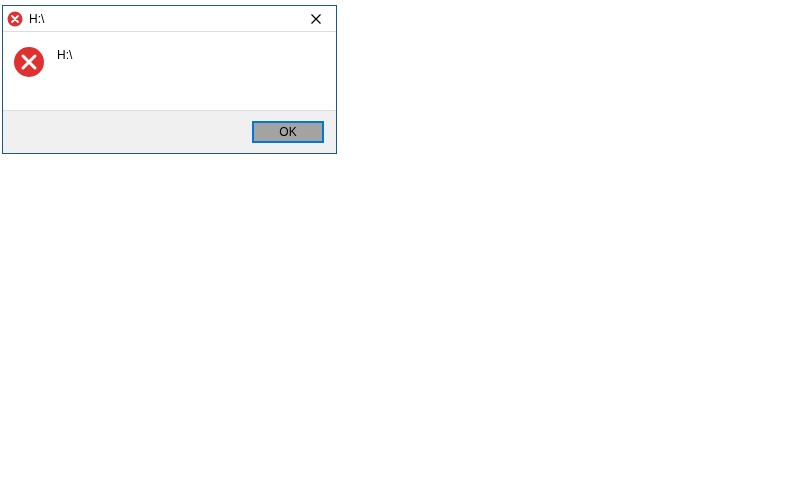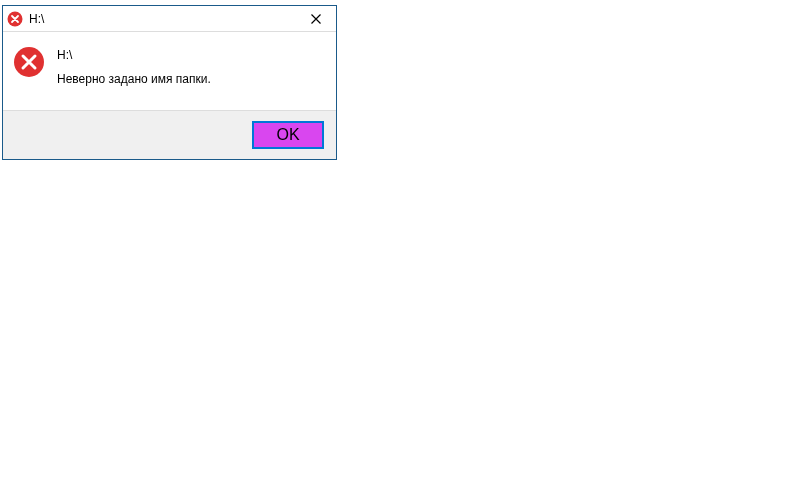--- a/index.html
+++ b/index.html
@@ -83,24 +83,24 @@
     }
     .button-area {
       background: #f0f0f0;
       padding: 10px 12px;
       display: flex;
       justify-content: flex-end;
       border-top: 1px solid #ddd;
     }
     .ok-button {
       min-width: 72px;
-      height: 28px;
-      background: #d946ef;
+      height: 22px;
+      background: #a3a3a3;
       border: 2px solid #0078d7;
-      font-size: 16px;
+      font-size: 12px;
       cursor: pointer;
       font-family: inherit;
       padding: 0 8px;
     }
   </style>
 </head>
 <body>
 
 <div class="dialog">
   <div class="titlebar">
@@ -119,19 +119,18 @@
   </div>
   <div class="content-area">
     <span class="error-icon-large">
       <svg viewBox="0 0 32 32">
         <circle cx="16" cy="16" r="15" fill="#e03131"></circle>
         <path d="M10 10 L22 22 M22 10 L10 22" stroke="#fff" stroke-width="3" stroke-linecap="round"></path>
       </svg>
     </span>
     <div class="content-text">
       <div class="content-heading">H:\</div>
-      <div class="content-message">Неверно задано имя папки.</div>
     </div>
   </div>
   <div class="button-area">
     <button class="ok-button">OK</button>
   </div>
 </div>
 
 </body></html>

